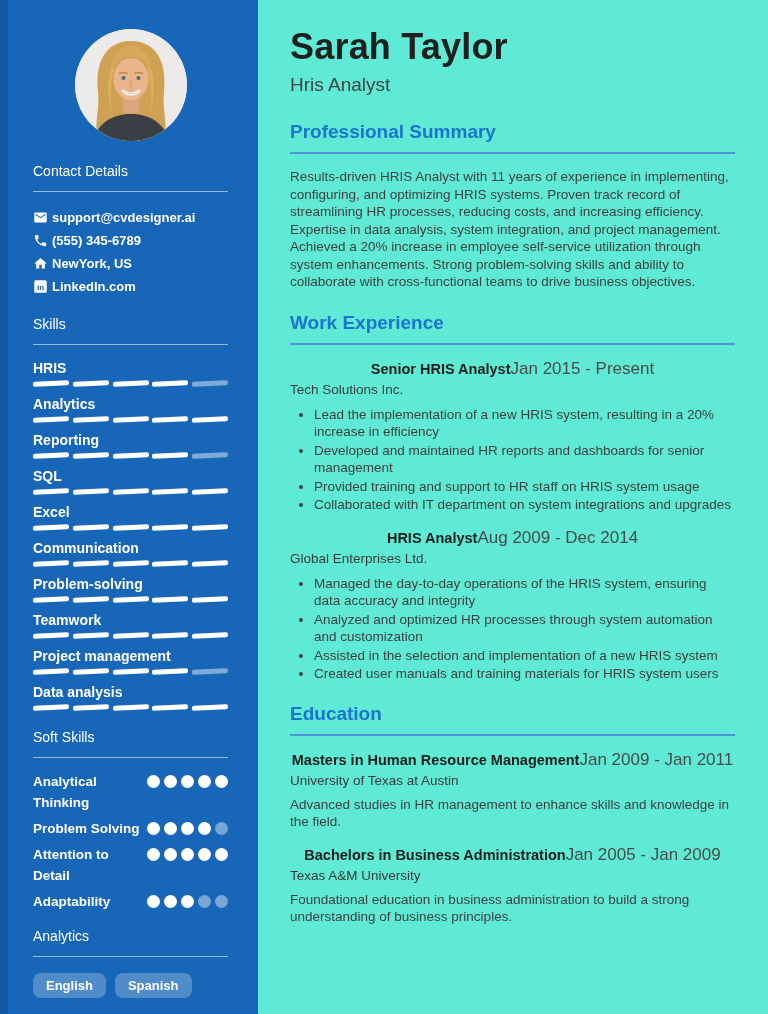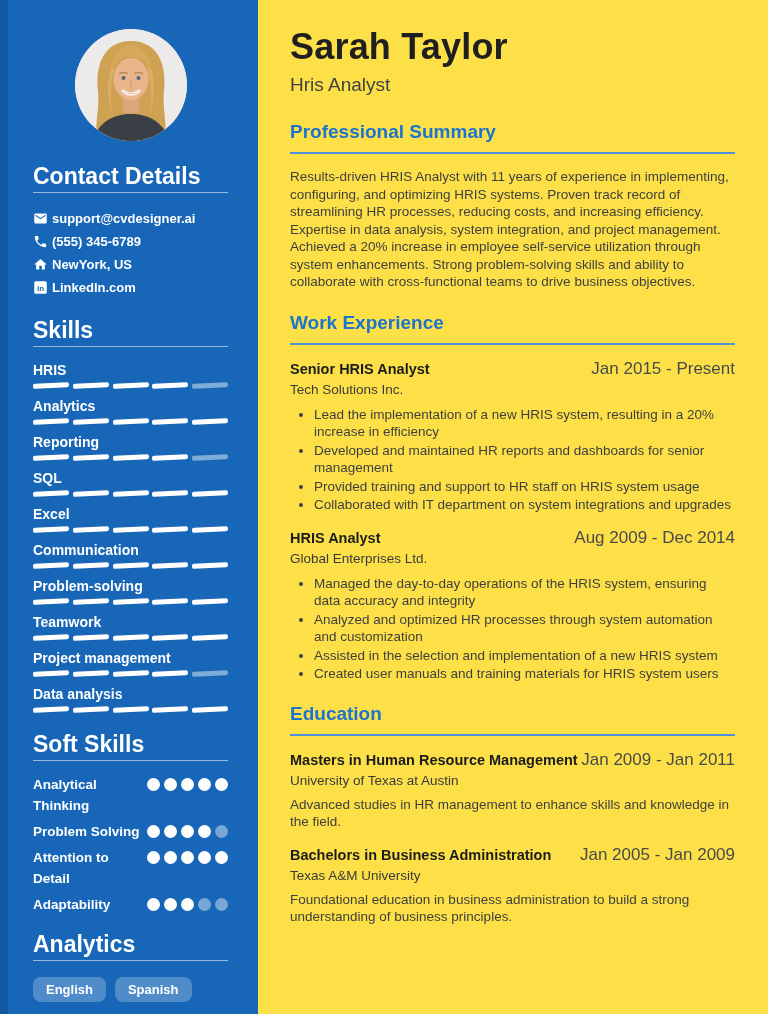--- a/index.html
+++ b/index.html
@@ -29,22 +29,22 @@
     color:var(--white);
     padding:29px 30px 0 25px;
   }
   .avatar-wrap{
     width:112px;height:112px;border-radius:50%;
     overflow:hidden;margin:0 auto;background:#ecebe9;
   }
   .avatar-wrap svg{display:block;width:112px;height:112px;}
   .side-section{margin-top:22px;}
   .side-heading{
-    font-size:23px;font-weight:bold;color:var(--white);
-    padding-bottom:2px;
+    font-size:14px;font-weight:normal;color:var(--white);
+    padding-bottom:12px;
     border-bottom:1px solid rgba(255,255,255,0.55);
   }
   
   .contact-list{margin-top:14px;}
   .contact-item{
     display:flex;align-items:center;gap:4px;
     font-size:13px;font-weight:bold;line-height:23px;color:var(--white);
   }
   .contact-item .ci-icon{width:15px;height:15px;flex:0 0 15px;display:flex;align-items:center;}
   .contact-item .ci-icon svg{width:15px;height:15px;}
@@ -69,35 +69,35 @@
   
   .lang-list{margin-top:16px;display:flex;gap:9px;flex-wrap:wrap;}
   .lang-pill{
     background:rgba(255,255,255,0.25);
     border-radius:8px;padding:5px 13px;
     font-size:13px;font-weight:bold;color:var(--white);
   }
 
   
   .main{
-    flex:1;padding:26px 33px 0 32px;background:#fde047;
+    flex:1;padding:26px 33px 0 32px;background:#5eead4;
   }
   .name{font-size:36px;font-weight:bold;color:var(--text-dark);line-height:42px;letter-spacing:0.2px;}
   .job-title-sub{font-size:19px;color:#424242;line-height:26px;margin-top:4px;}
   .section{margin-top:23px;}
   .section-heading{
     font-size:19px;font-weight:bold;color:var(--heading-blue);
     padding-bottom:9px;border-bottom:2px solid var(--underline-blue);
   }
   .summary-text{
     margin-top:14px;font-size:13.5px;line-height:17.5px;color:var(--text-body);
   }
   
   .entry{margin-top:14px;}
-  .entry-head{display:flex;justify-content:space-between;align-items:baseline;}
+  .entry-head{display:flex;justify-content:center;align-items:baseline;}
   .entry-title{font-size:14.5px;font-weight:bold;color:#1c1c1c;line-height:18px;}
   .entry-dates{font-size:17px;color:#4a4a4a;white-space:nowrap;}
   .entry-org{font-size:13.5px;color:#3a3a3a;line-height:18px;margin-top:2px;}
   .entry-bullets{margin:7px 0 10px 0;padding-left:24px;list-style:disc;}
   .entry-bullets li{
     font-size:13.5px;line-height:17.5px;color:var(--text-body);margin-bottom:1px;
   }
   .entry-desc{margin-top:6px;font-size:13.5px;line-height:17.5px;color:var(--text-body);}
 </style>
 </head>

